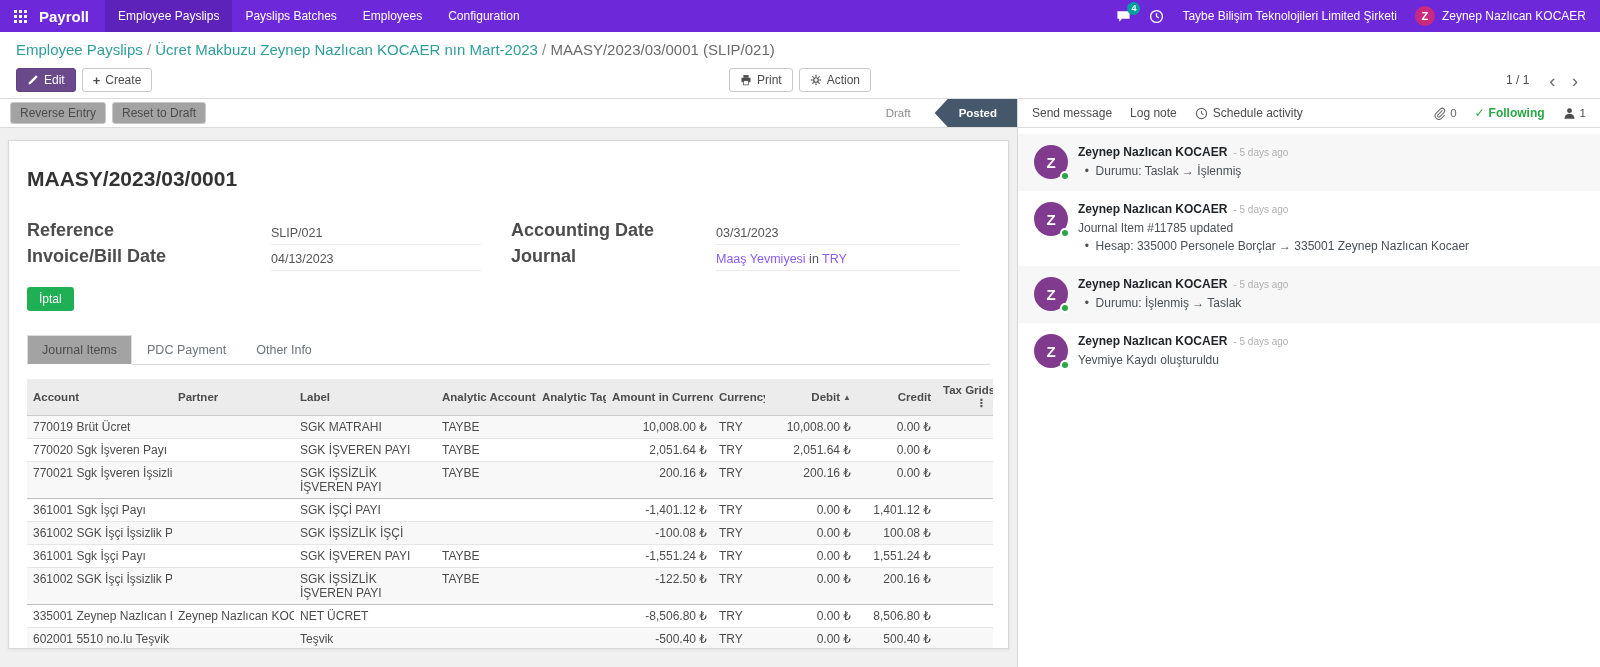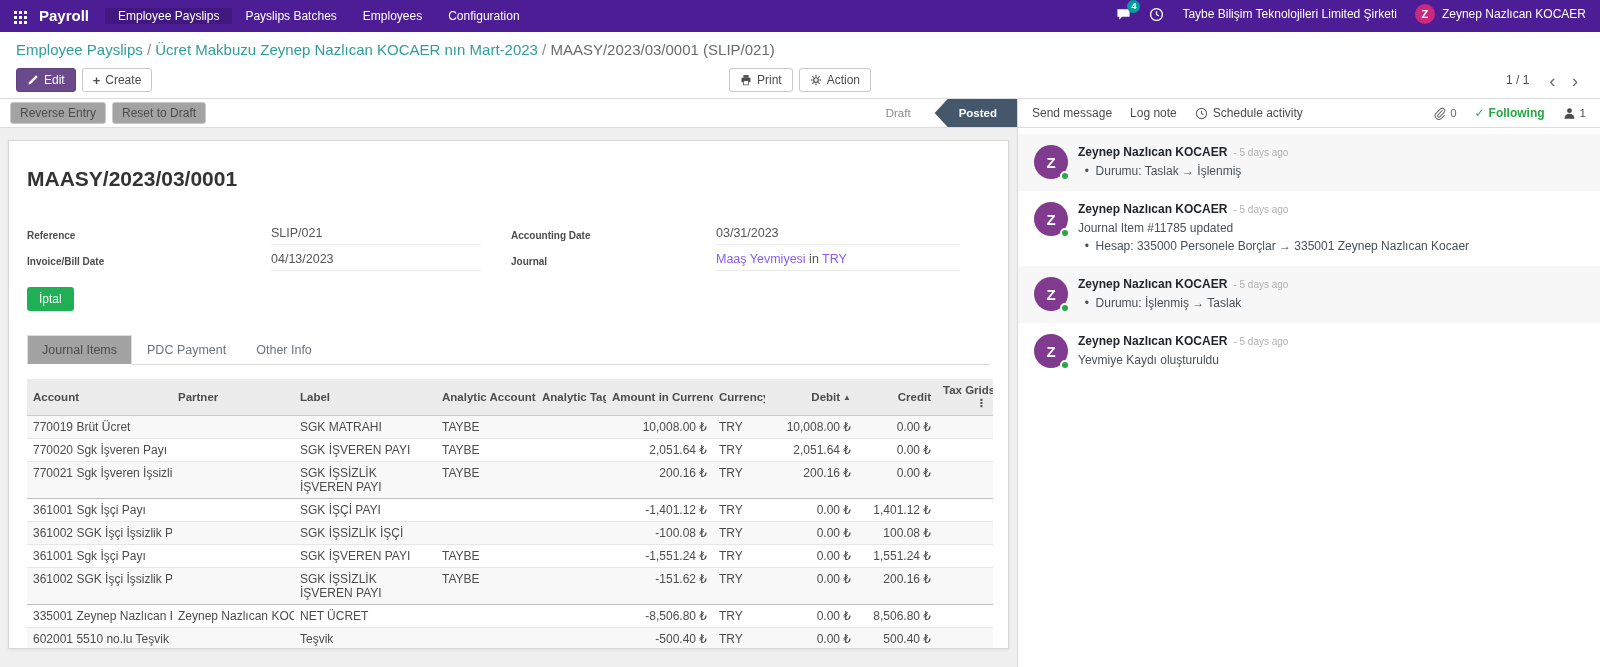--- a/index.html
+++ b/index.html
@@ -1,21 +1,21 @@
 <!DOCTYPE html>
 <html><head>
 <meta charset="utf-8">
 <style>
   *{box-sizing:border-box;margin:0;padding:0}
   html,body{width:1600px;height:667px;overflow:hidden}
   body{font-family:"Liberation Sans","DejaVu Sans",sans-serif;background:#fff;color:#4c4c4c}
   .screen{width:1600px;height:667px;display:flex;flex-direction:column;overflow:hidden}
 
   
-  .navbar{height:32px;flex:0 0 32px;background:#4c1d95;display:flex;align-items:flex-end;color:#fff;padding:8px 10px}
+  .navbar{height:32px;flex:0 0 32px;background:#6d28d9;display:flex;align-items:center;color:#fff;padding:0 10px}
   .apps-grid{display:grid;grid-template-columns:repeat(3,3px);grid-gap:2px;margin:0 4px;cursor:pointer}
   .apps-grid span{width:3px;height:3px;background:#fff}
   .brand{font-size:15px;font-weight:bold;margin:0 16px 0 8px;cursor:pointer}
   .nav-menu{display:flex;height:100%}
   .nav-item{font-size:12px;display:flex;align-items:center;padding:0 13px;cursor:pointer;white-space:nowrap}
   .nav-item.active{background:rgba(0,0,0,.14)}
   .nav-right{margin-left:auto;display:flex;align-items:center;gap:18px;padding-right:4px}
   .nav-icon{position:relative;display:flex;align-items:center;cursor:pointer;color:#fff}
   .nav-icon svg{width:15px;height:15px}
   .nav-badge{position:absolute;top:-7px;right:-9px;background:#00a09d;color:#fff;font-size:9px;line-height:1;border-radius:8px;padding:2px 4px;font-weight:bold}
@@ -51,21 +51,21 @@
   .status-draft{font-size:11.5px;color:#8b8b8b;margin-right:24px;cursor:pointer}
   .status-posted{font-size:11.5px;font-weight:bold;color:#fff;background:#44576b;height:100%;display:flex;align-items:center;padding:0 20px 0 24px;clip-path:polygon(13px 0,100% 0,100% 100%,13px 100%,0 50%);cursor:pointer}
 
   .content-area{flex:1;background:#f0f0f0;padding:12px 8px 18px;min-height:0}
   .sheet{background:#fff;border:1px solid #d8d8d8;box-shadow:0 1px 3px rgba(0,0,0,.08);height:100%;padding:26px 18px 0;overflow:hidden}
   .sheet h1{font-size:21px;font-weight:bold;color:#333;margin-bottom:28px}
   .fields{display:flex}
   .field-col{width:484px}
   .field-col.right{flex:1}
   .field-row{display:flex;align-items:flex-end;height:26px}
-  .field-row label{width:244px;font-size:10px;font-weight:bold;color:#4c4c4c;padding-bottom:4px}
+  .field-row label{width:244px;font-size:18px;font-weight:bold;color:#4c4c4c;padding-bottom:4px}
   .field-col.right .field-row label{width:205px}
   .field-value{flex:1;font-size:12.5px;color:#555;border-bottom:1px solid #ececec;padding-bottom:4px;margin-right:30px;white-space:nowrap}
   .link{color:#8b5cf6;cursor:pointer}
   .badge-success{display:inline-block;background:#1faf54;color:#fff;font-size:12px;padding:5px 12px;border-radius:3px;margin-top:16px;cursor:pointer}
 
   .tabs{display:flex;margin-top:24px;border-bottom:1px solid #dcdcdc}
   .tab{font-size:12.5px;padding:7px 14px;color:#6c757d;cursor:pointer;border:1px solid transparent;margin-bottom:-1px;white-space:nowrap}
   .tab.active{color:#4c4c4c;background:#a3a3a3;border-color:#dcdcdc #dcdcdc #fff}
 
   table{width:966px;border-collapse:collapse;table-layout:fixed;margin-top:14px;font-size:12px}
@@ -386,21 +386,21 @@
                   <td class="num">1,551.24 ₺</td>
                   <td></td>
                 </tr>
 
                 <tr>
                   <td class="cell-account">361002 SGK İşçi İşsizlik Payı</td>
                   <td class="cell-partner"></td>
                   <td>SGK İŞSİZLİK İŞVEREN PAYI</td>
                   <td class="cell-analytic">TAYBE</td>
                   <td></td>
-                  <td class="num">-151.62 ₺</td>
+                  <td class="num">-122.50 ₺</td>
                   <td>TRY</td>
                   <td class="num">0.00 ₺</td>
                   <td class="num">200.16 ₺</td>
                   <td></td>
                 </tr>
 
                 <tr class="sep">
                   <td class="cell-account">335001 Zeynep Nazlıcan Ko...</td>
                   <td class="cell-partner">Zeynep Nazlıcan KOCA...</td>
                   <td>NET ÜCRET</td>

